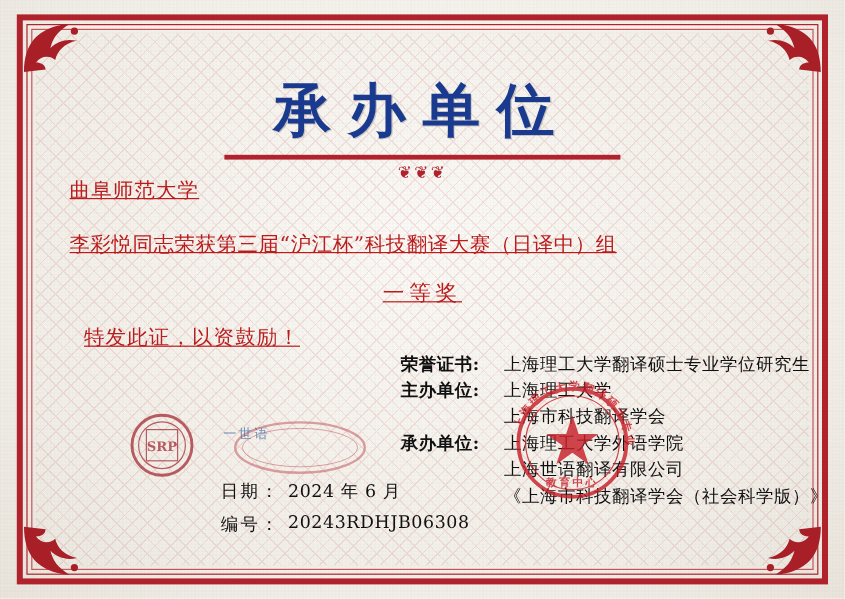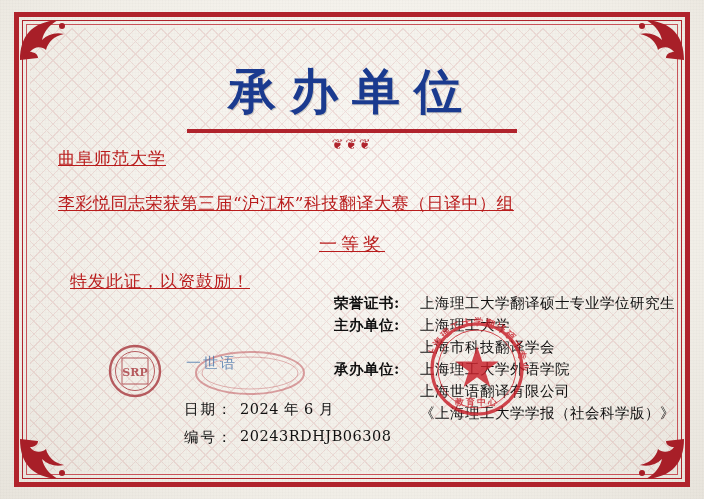--- a/index.html
+++ b/index.html
@@ -211,21 +211,21 @@
     top: 318px;
     width: 112px;
     height: 46px;
     opacity: 0.55;
   }
   .seal-caption {
     position: absolute;
     left: 152px;
     top: 322px;
     font-family: "DejaVu Serif", serif;
-    font-size: 15px;
+    font-size: 11px;
     color: #3f6fa8;
     letter-spacing: 2px;
     opacity: 0.75;
   }
 </style>
 </head>
 <body>
 
 <div id="page">
   <div class="paper"></div>
@@ -291,21 +291,21 @@
       <div class="row">
         <span class="lbl">承办单位:</span>
         <span class="val">上海理工大学外语学院</span>
       </div>
       <div class="row indent">
         <span class="lbl">&nbsp;</span>
         <span class="val">上海世语翻译有限公司</span>
       </div>
       <div class="row indent">
         <span class="lbl">&nbsp;</span>
-        <span class="val">《上海理工大学学报（社会科学版）》</span>
+        <span class="val">《上海市科技翻译学会（社会科学版）》</span>
       </div>
     </div>
 
     <div class="meta">
       <div class="row">
         <span class="lbl">日期：</span>
         <span class="val">2024 年 6 月</span>
       </div>
       <div class="row">
         <span class="lbl">编号：</span>

